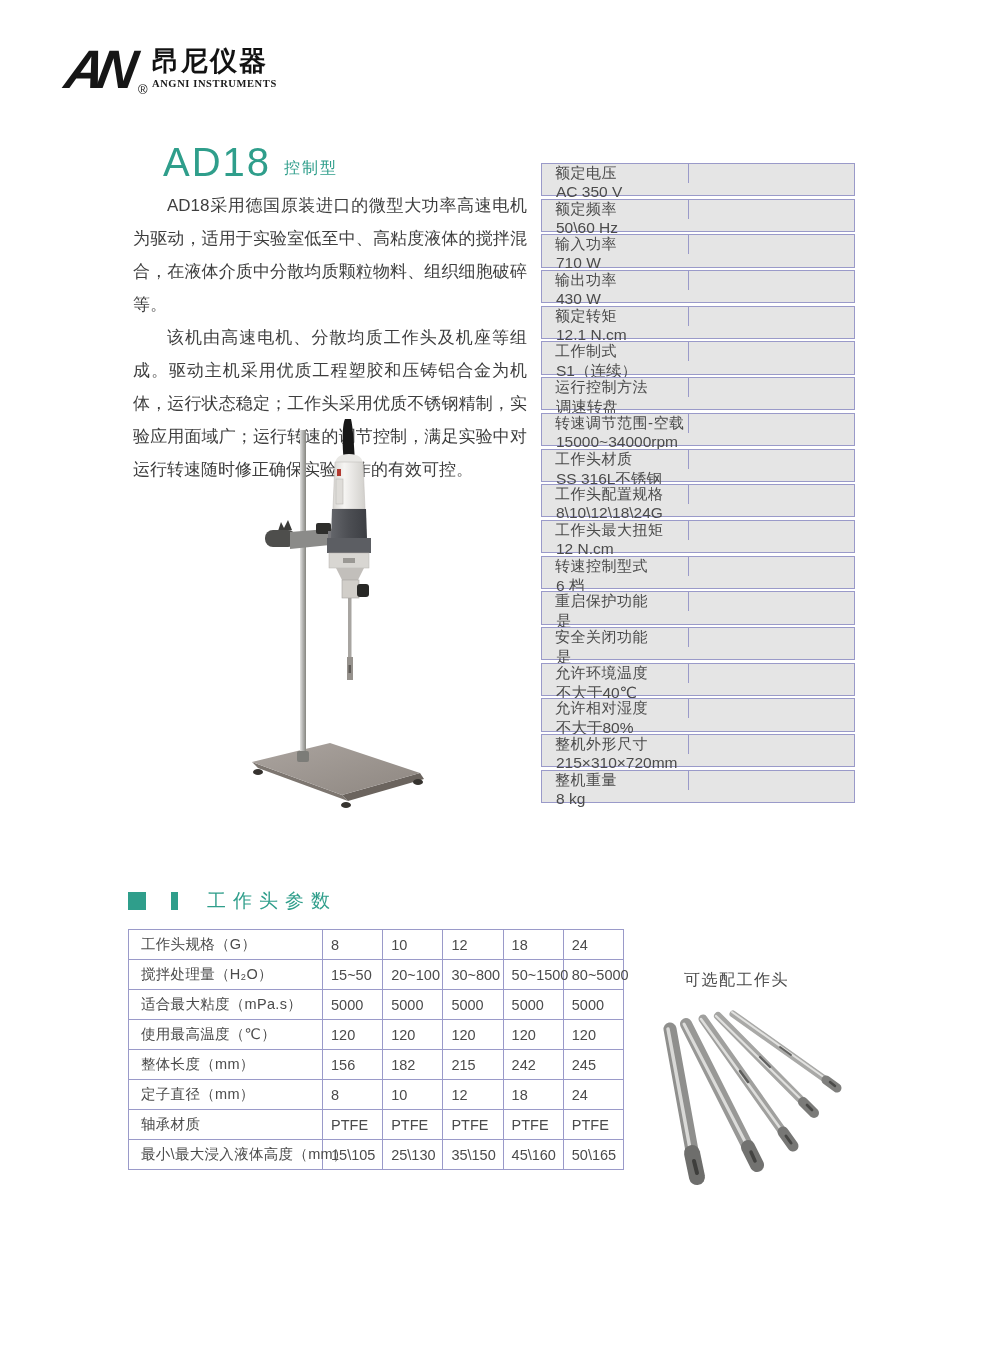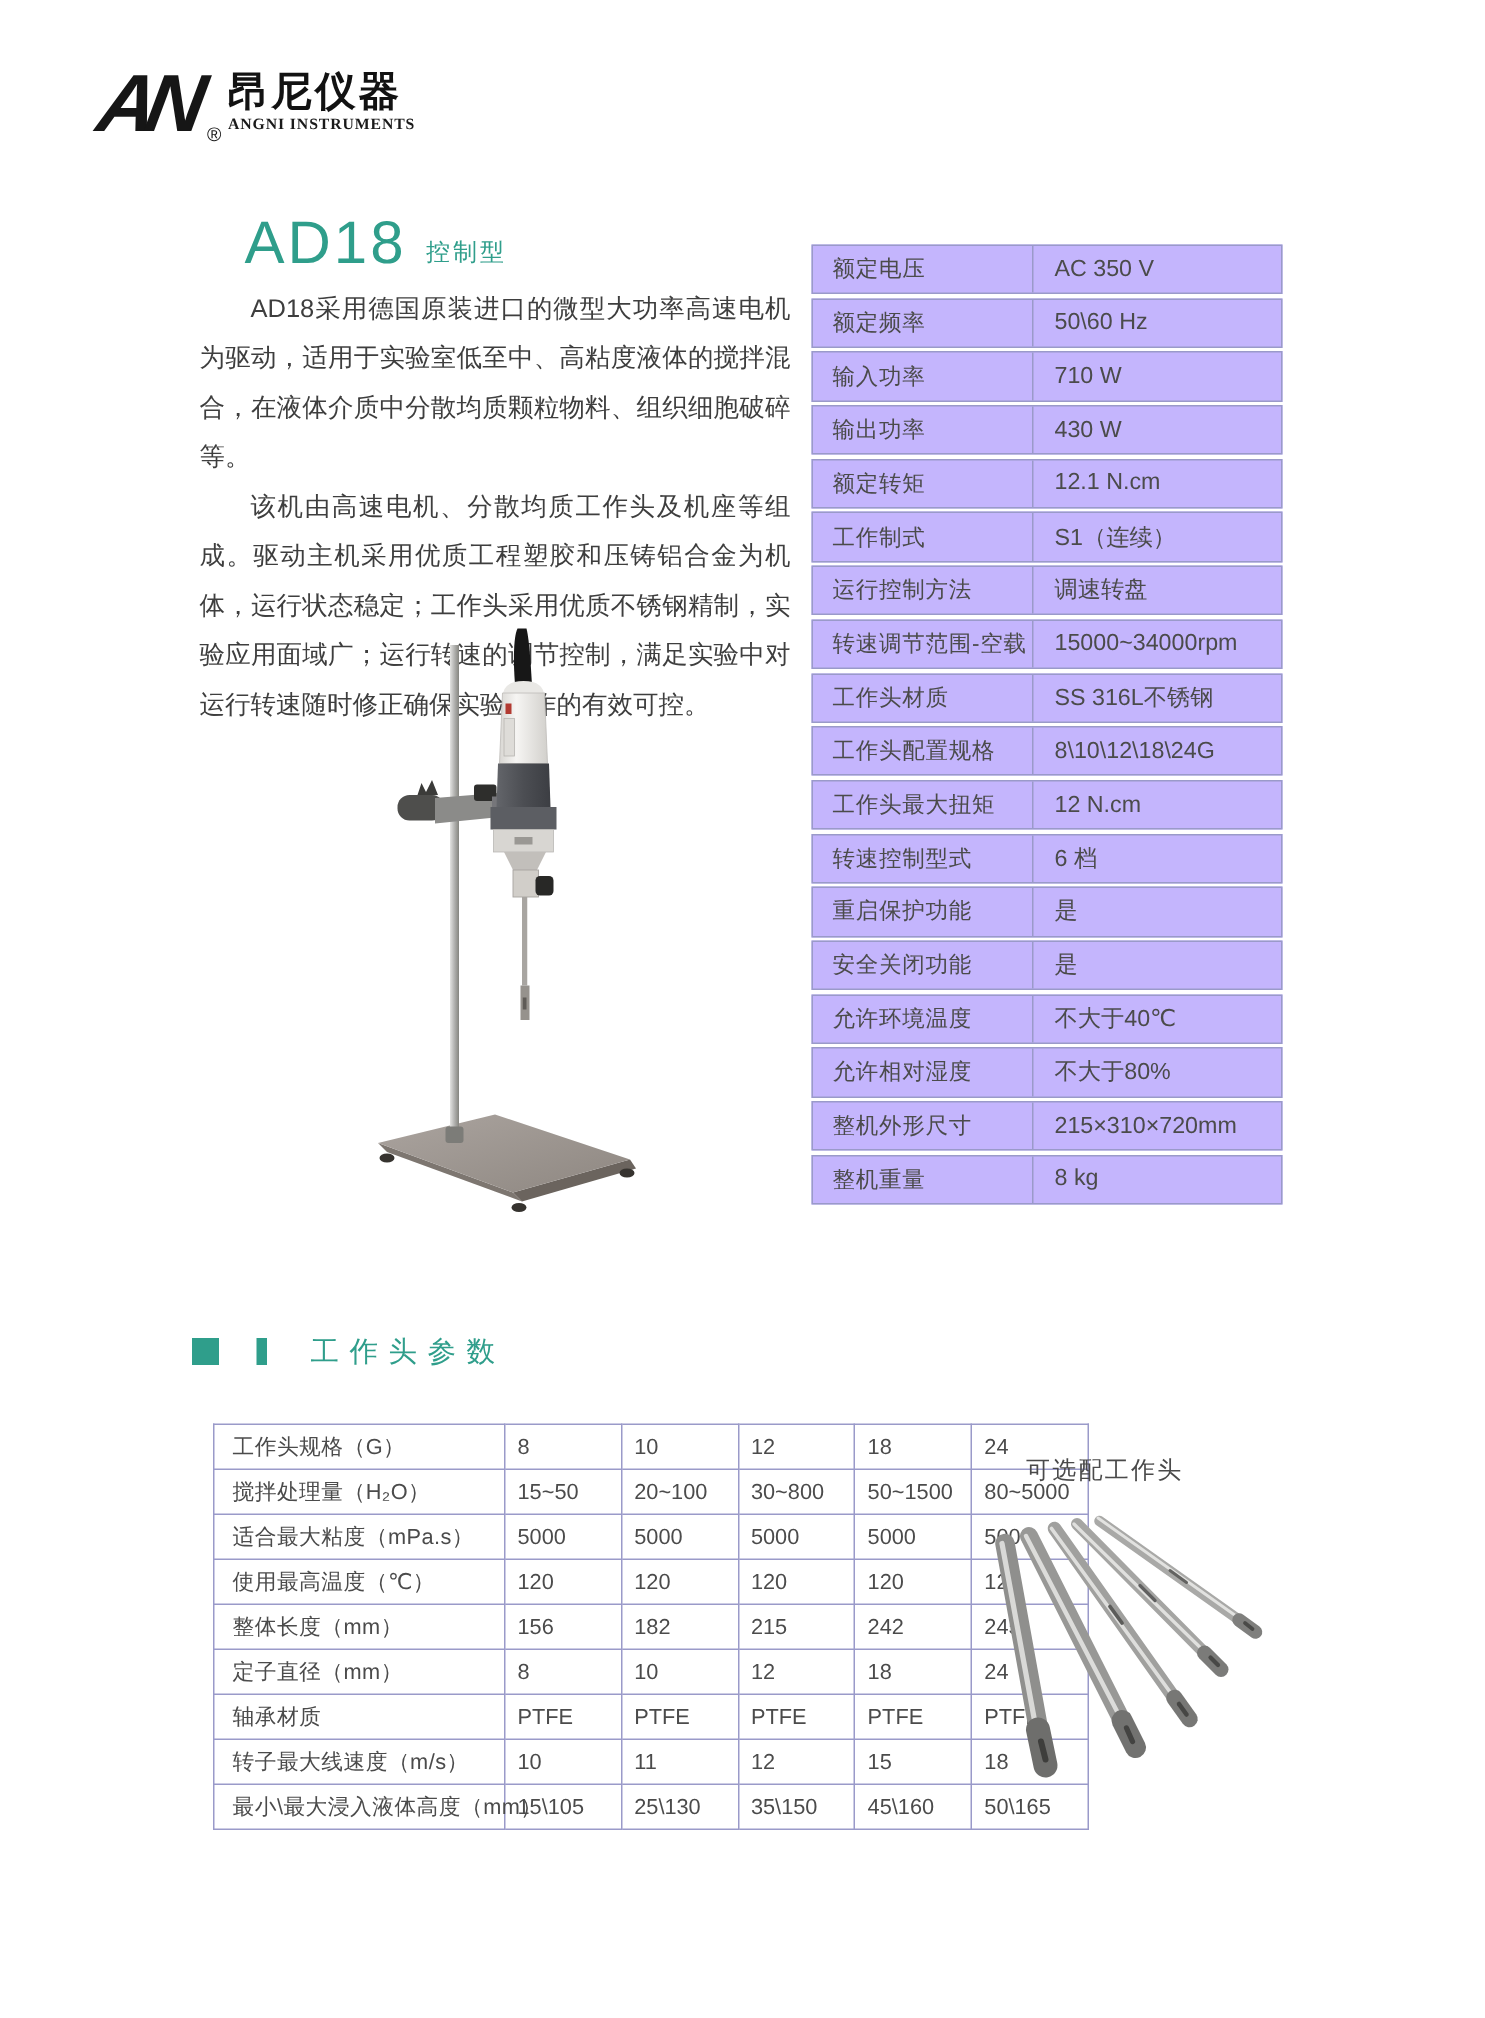--- a/index.html
+++ b/index.html
@@ -26,33 +26,33 @@
   
   .model-title{position:absolute;left:163px;top:140px;font-size:40px;font-weight:400;
                color:var(--accent);letter-spacing:2px;}
   .type-label{position:absolute;left:284px;top:158px;font-size:16px;color:var(--accent);letter-spacing:2px;}
   .descr{position:absolute;left:133px;top:189px;width:394px;font-size:17px;line-height:33px;
          text-align:justify;color:var(--text);}
   .descr p{text-indent:2em;}
 
   
   .spec{position:absolute;left:541px;top:163px;width:314px;display:flex;flex-direction:column;gap:2.4px;}
-  .srow{display:flex;border:1px solid var(--table-border);height:33.3px;align-items:stretch;background:#c4b5fd;}
+  .srow{display:flex;border:1px solid var(--table-border);height:33.3px;align-items:stretch;background:#e5e5e5;flex-direction:column;}
   .slabel{width:147px;border-right:1px solid var(--table-border);display:flex;align-items:center;
           padding-left:13px;font-size:15px;color:var(--table-text);letter-spacing:0.5px;}
   .svalue{flex:1;display:flex;align-items:center;padding-left:14px;font-size:15.5px;color:var(--table-text);}
 
   
   .section-head{position:absolute;left:128px;top:888px;display:flex;align-items:center;gap:20px;}
   .sq{width:18px;height:18px;background:var(--accent);}
   .bar{width:7px;height:18px;background:var(--accent);margin-left:5px;}
   .section-title{margin-left:9px;font-size:19px;color:var(--accent);letter-spacing:7px;font-weight:500;}
 
   
-  .htable{position:absolute;left:142px;top:929px;width:584px;border-collapse:collapse;table-layout:fixed;margin-top:20px;}
+  .htable{position:absolute;left:128px;top:929px;width:496px;border-collapse:collapse;table-layout:fixed;}
   .htable td{border:1px solid var(--table-border);height:30px;font-size:14.5px;color:var(--table-text);
              padding:0 0 0 8px;white-space:nowrap;overflow:visible;}
   .htable td.hlabel{width:194px;padding-left:12px;letter-spacing:0.3px;}
 
   
   .optional-label{position:absolute;left:684px;top:970px;font-size:16px;color:#4a4a4a;letter-spacing:1.5px;}
   .device-fig{position:absolute;left:228px;top:413px;width:265px;height:400px;}
   .heads-fig{position:absolute;left:650px;top:1005px;width:255px;height:205px;}
 </style>
 </head>
@@ -266,28 +266,20 @@
         </tr>
     <tr>
           <td class="hlabel">轴承材质</td>
           <td>PTFE</td>
           <td>PTFE</td>
           <td>PTFE</td>
           <td>PTFE</td>
           <td>PTFE</td>
         </tr>
     <tr>
-          <td class="hlabel">转子最大线速度（m/s）</td>
-          <td>10</td>
-          <td>11</td>
-          <td>12</td>
-          <td>15</td>
-          <td>18</td>
-        </tr>
-    <tr>
           <td class="hlabel">最小\最大浸入液体高度（mm）</td>
           <td>15\105</td>
           <td>25\130</td>
           <td>35\150</td>
           <td>45\160</td>
           <td>50\165</td>
         </tr>
   </tbody>
     </table>
 

